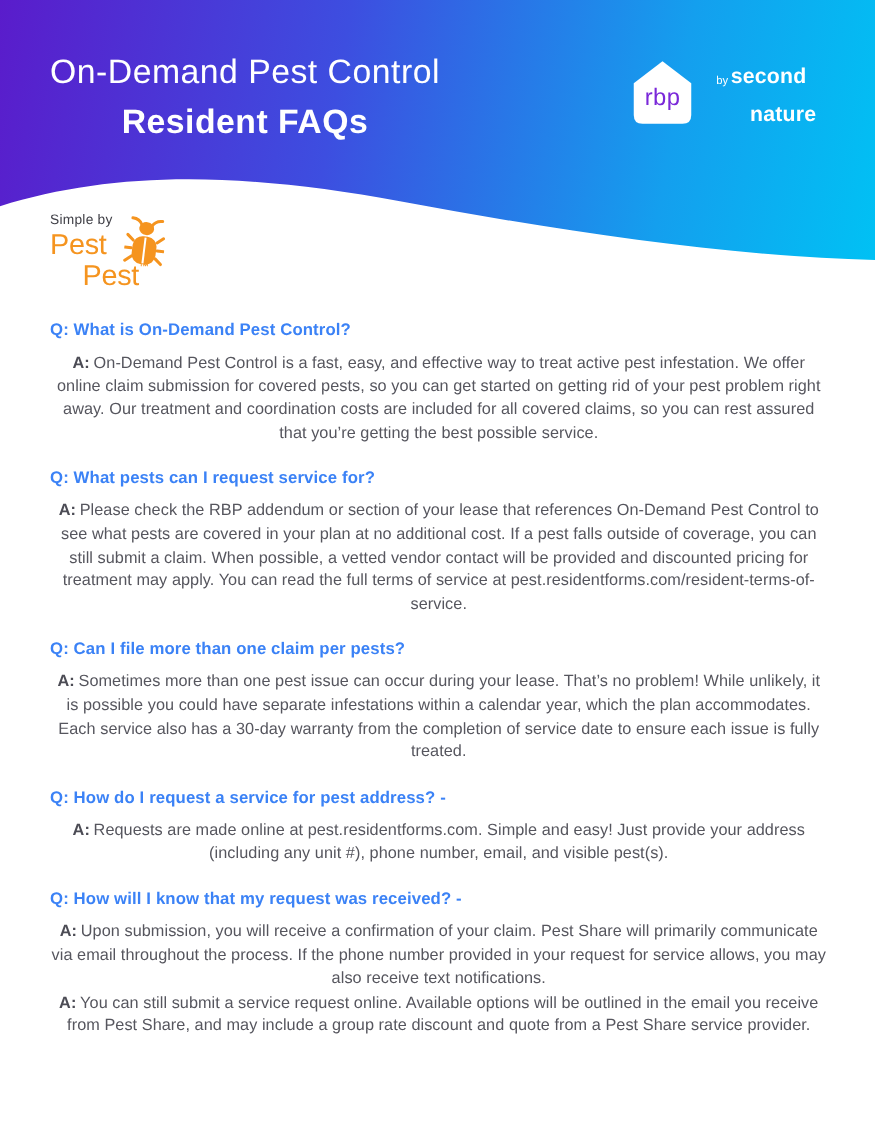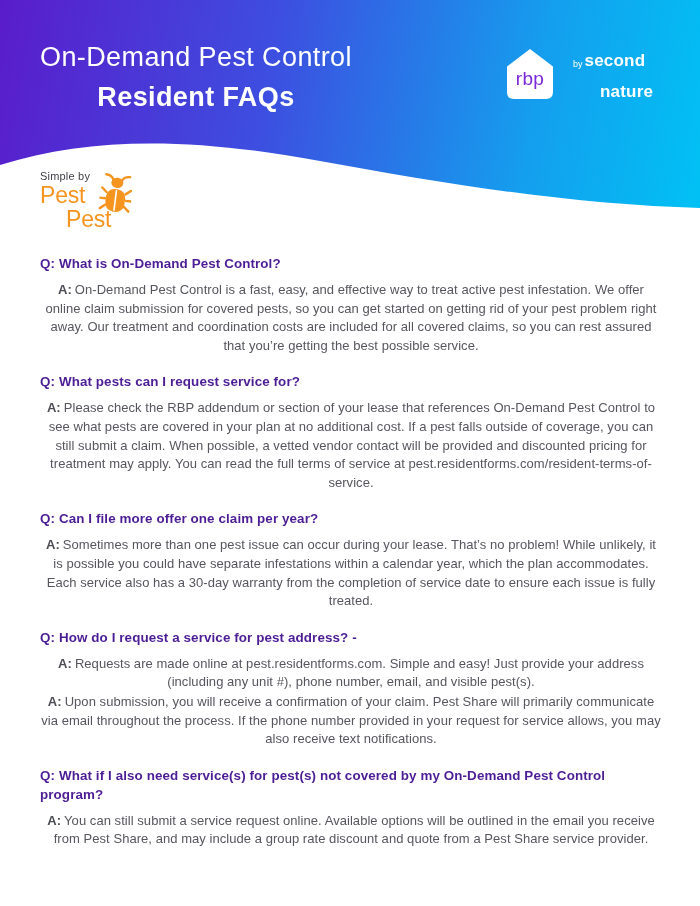--- a/index.html
+++ b/index.html
@@ -44,21 +44,21 @@
   .ps-line1 { margin-top: 2px; }
   .ps-word { color: #f5941f; font-weight: 400; font-size: 23px; letter-spacing: -0.2px; line-height: 1; }
   .ps-line2 { margin-left: 26px; margin-top: 1px; white-space: nowrap; }
   .ps-tm { color: #f5941f; font-size: 8px; vertical-align: top; font-weight: 700; }
   .bug { position: absolute; left: 60px; top: 3px; transform: rotate(7deg); }
 
   
   .faq-list { padding: 10px 38px 30px 40px; }
   .faq-item { margin-bottom: 1px; }
   .faq-q {
-    color: #4c1d95; font-size: 13.4px; font-weight: 700;
+    color: #3b82f6; font-size: 13.4px; font-weight: 700;
     margin: 17px 0 8px; line-height: 19px; letter-spacing: 0.1px;
   }
   .faq-item:first-child .faq-q { margin-top: 4px; }
   .faq-a { color: #56565e; font-size: 13px; line-height: 18.6px; letter-spacing: 0.05px; text-align: center; }
   .a-prefix { font-weight: 700; color: #4c4c55; margin-right: 3px; }
 </style>
 </head>
 <body>
 
 <div class="page">
@@ -122,32 +122,32 @@
       <h3 class="faq-q">Q: What is On-Demand Pest Control?</h3>
       <p class="faq-a"><strong class="a-prefix">A:</strong><span>On-Demand Pest Control is a fast, easy, and effective way to treat active pest infestation. We offer online claim submission for covered pests, so you can get started on getting rid of your pest problem right away. Our treatment and coordination costs are included for all covered claims, so you can rest assured that you’re getting the best possible service.</span></p>
     </section>
 
     <section class="faq-item">
       <h3 class="faq-q">Q: What pests can I request service for?</h3>
       <p class="faq-a"><strong class="a-prefix">A:</strong><span>Please check the RBP addendum or section of your lease that references On-Demand Pest Control to see what pests are covered in your plan at no additional cost. If a pest falls outside of coverage, you can still submit a claim. When possible, a vetted vendor contact will be provided and discounted pricing for treatment may apply. You can read the full terms of service at pest.residentforms.com/resident-terms-of-service.</span></p>
     </section>
 
     <section class="faq-item">
-      <h3 class="faq-q">Q: Can I file more offer one claim per year?</h3>
+      <h3 class="faq-q">Q: Can I file more than one claim per pests?</h3>
       <p class="faq-a"><strong class="a-prefix">A:</strong><span>Sometimes more than one pest issue can occur during your lease. That’s no problem! While unlikely, it is possible you could have separate infestations within a calendar year, which the plan accommodates. Each service also has a 30-day warranty from the completion of service date to ensure each issue is fully treated.</span></p>
     </section>
 
     <section class="faq-item">
       <h3 class="faq-q">Q: How do I request a service for pest address? -</h3>
       <p class="faq-a"><strong class="a-prefix">A:</strong><span>Requests are made online at pest.residentforms.com. Simple and easy! Just provide your address (including any unit #), phone number, email, and visible pest(s).</span></p>
     </section>
 
     <section class="faq-item">
+      <h3 class="faq-q">Q: How will I know that my request was received? -</h3>
       <p class="faq-a"><strong class="a-prefix">A:</strong><span>Upon submission, you will receive a confirmation of your claim. Pest Share will primarily communicate via email throughout the process. If the phone number provided in your request for service allows, you may also receive text notifications.</span></p>
     </section>
 
     <section class="faq-item">
-      <h3 class="faq-q">Q: What if I also need service(s) for pest(s) not covered by my On-Demand Pest Control program?</h3>
       <p class="faq-a"><strong class="a-prefix">A:</strong><span>You can still submit a service request online. Available options will be outlined in the email you receive from Pest Share, and may include a group rate discount and quote from a Pest Share service provider.</span></p>
     </section>
 
   </main>
 </div>
 
 </body></html>

